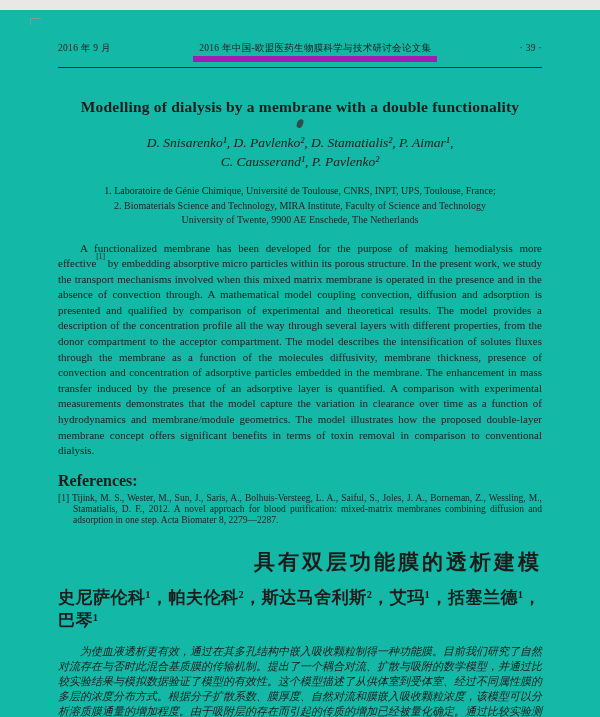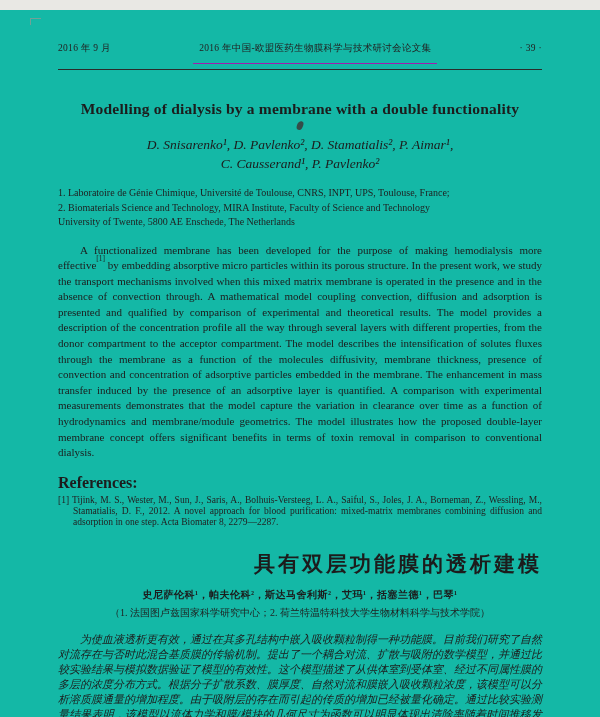--- a/index.html
+++ b/index.html
@@ -31,22 +31,22 @@
   }
   .page-header {
     display: flex;
     justify-content: space-between;
     align-items: baseline;
     font-size: 9.5px;
     letter-spacing: 0.3px;
     color: #222;
   }
   .page-header .header-center {
-    border-bottom: 1px solid #a21caf;
-    padding: 0 6px 8px 6px;
+    border-bottom: 6px solid #a21caf;
+    padding: 0 6px 1px 6px;
   }
   .header-rule {
     border: none;
     border-top: 1px solid #2b2b2b;
     margin: 5px 0 0 0;
   }
   .title {
     margin: 30px 0 0 0;
     text-align: center;
     font-size: 15.5px;
@@ -66,20 +66,21 @@
     margin: 7px 0 0 0;
     text-align: center;
     font-style: italic;
     font-size: 13.5px;
   }
   .authors.second {
     margin-top: 3px;
   }
   .affil {
     margin: 0;
+    text-align: center;
     font-size: 10px;
     line-height: 14.5px;
     color: #1f1f1f;
   }
   .affil.first {
     margin-top: 14px;
   }
   .abstract {
     margin: 13px 0 0 0;
     font-size: 11px;
@@ -109,22 +110,22 @@
   }
   .cn-title {
     margin: 22px 0 0 0;
     text-align: right;
     font-size: 21px;
     font-weight: bold;
     letter-spacing: 3px;
   }
   .cn-authors {
     margin: 10px 0 0 0;
-    text-align: center;
-    font-size: 10px;
+    text-align: left;
+    font-size: 17px;
     font-weight: 600;
     letter-spacing: 0.5px;
   }
   .cn-affil {
     margin: 4px 0 0 0;
     text-align: center;
     font-size: 10px;
     color: #1f1f1f;
   }
   .cn-abstract {
@@ -151,25 +152,24 @@
   <hr class="header-rule">
 
   <h1 class="title">Modelling of dialysis by a membrane with a double functionality</h1>
   <div class="ink-mark"></div>
 
   <p class="authors">D. Snisarenko¹, D. Pavlenko², D. Stamatialis², P. Aimar¹,</p>
   <p class="authors second">C. Causserand¹, P. Pavlenko²</p>
 
   <p class="affil first">1. Laboratoire de Génie Chimique, Université de Toulouse, CNRS, INPT, UPS, Toulouse, France;</p>
   <p class="affil">2. Biomaterials Science and Technology, MIRA Institute, Faculty of Science and Technology</p>
-  <p class="affil">University of Twente, 5800 AE Enschede, The Netherlands</p>
+  <p class="affil">University of Twente, 9900 AE Enschede, The Netherlands</p>
 
   <p class="abstract"><span>A functionalized membrane has been developed for the purpose of making hemodialysis more effective</span><sup>[1]</sup><span> by embedding absorptive micro particles within its porous structure. In the present work, we study the transport mechanisms involved when this mixed matrix membrane is operated in the presence and in the absence of convection through. A mathematical model coupling convection, diffusion and adsorption is presented and qualified by comparison of experimental and theoretical results. The model provides a description of the concentration profile all the way through several layers with different properties, from the donor compartment to the acceptor compartment. The model describes the intensification of solutes fluxes through the membrane as a function of the molecules diffusivity, membrane thickness, presence of convection and concentration of adsorptive particles embedded in the membrane. The enhancement in mass transfer induced by the presence of an adsorptive layer is quantified. A comparison with experimental measurements demonstrates that the model capture the variation in clearance over time as a function of hydrodynamics and membrane/module geometrics. The model illustrates how the proposed double-layer membrane concept offers significant benefits in terms of toxin removal in comparison to conventional dialysis.</span></p>
 
   <p class="refs-label">References:</p>
   <p class="ref-item">[1] Tijink, M. S., Wester, M., Sun, J., Saris, A., Bolhuis-Versteeg, L. A., Saiful, S., Joles, J. A., Borneman, Z., Wessling, M., Stamatialis, D. F., 2012. A novel approach for blood purification: mixed-matrix membranes combining diffusion and adsorption in one step. Acta Biomater 8, 2279—2287.</p>
 
   <h2 class="cn-title">具有双层功能膜的透析建模</h2>
   <p class="cn-authors">史尼萨伦科¹，帕夫伦科²，斯达马舍利斯²，艾玛¹，括塞兰德¹，巴琴¹</p>
-  <p class="cn-affil">（1. 法国图卢兹国家科学研究中心；2. 荷兰特温特科技大学生物材料科学与技术学院）</p>
   <p class="cn-abstract">为使血液透析更有效，通过在其多孔结构中嵌入吸收颗粒制得一种功能膜。目前我们研究了自然对流存在与否时此混合基质膜的传输机制。提出了一个耦合对流、扩散与吸附的数学模型，并通过比较实验结果与模拟数据验证了模型的有效性。这个模型描述了从供体室到受体室、经过不同属性膜的多层的浓度分布方式。根据分子扩散系数、膜厚度、自然对流和膜嵌入吸收颗粒浓度，该模型可以分析溶质膜通量的增加程度。由于吸附层的存在而引起的传质的增加已经被量化确定。通过比较实验测量结果表明，该模型以流体力学和膜/模块的几何尺寸为函数可以明显体现出清除率随着时间推移发生的变化。此模型阐明了所提出的双层膜概念相比于传统透析在毒素去除方面有着显著的优势。</p>
 
 </div>
 
 </body></html>

